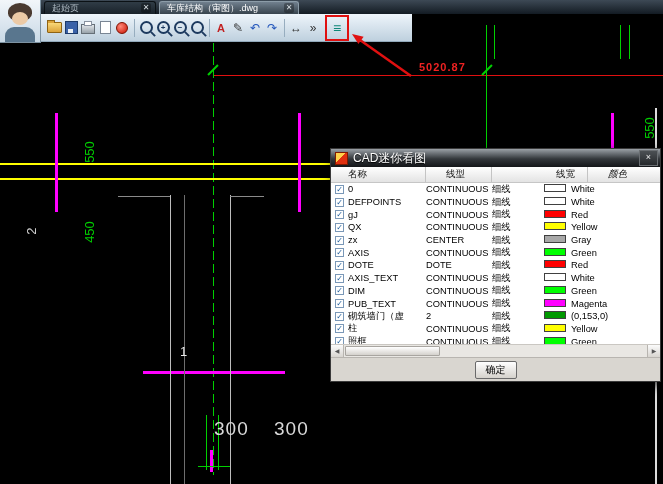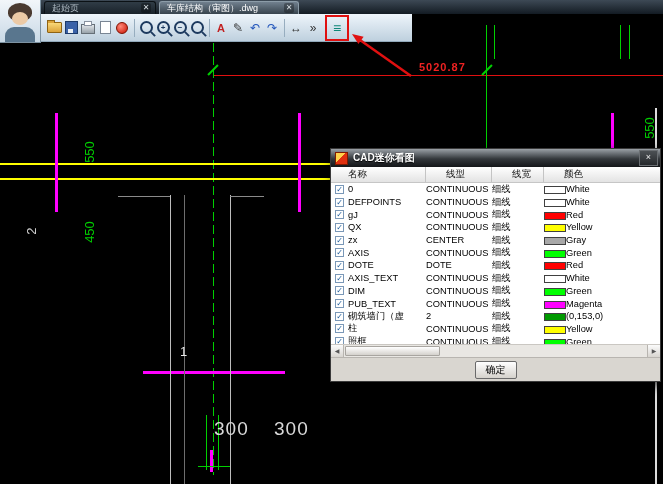--- a/index.html
+++ b/index.html
@@ -54,35 +54,35 @@
 
   .arrow-svg { position:absolute; left:336px; top:24px; z-index:9; }
 
   
   .dialog { position:absolute; left:330px; top:148px; width:331px; height:234px; z-index:10;
     background:#fff; border:1px solid #3a3a3a; box-shadow:3px 4px 10px rgba(0,0,0,.75);
     display:flex; flex-direction:column; box-sizing:border-box; }
   .dlg-title { height:18px; flex:none; background:linear-gradient(#9aa0a6,#33373b 55%,#141619);
     display:flex; align-items:center; gap:5px; padding:0 2px 0 4px; }
   .dlg-icon { width:11px; height:11px; background:linear-gradient(135deg,#ffd24a 0 45%,#e03010 45%); border:1px solid #801a00; flex:none; }
-  .dlg-title-text { color:#fff; font-size:10px; font-weight:bold; flex:1; text-shadow:0 1px 1px #000; }
+  .dlg-title-text { color:#fff; font-size:12px; font-weight:normal; flex:1; text-shadow:0 1px 1px #000; }
   .dlg-close { width:17px; height:14px; flex:none; background:linear-gradient(#4c5054,#26292c); border:1px solid #6a6e72;
     color:#eee; font-size:9px; line-height:13px; text-align:center; }
   .dlg-header { height:15px; flex:none; display:flex; background:linear-gradient(#ffffff,#e3e3e3);
     border-bottom:1px solid #c6c6c6; font-size:9.5px; color:#111; }
   .dlg-header span { border-right:1px solid #c4c4c4; box-sizing:border-box; padding:1px 0 0 20px; }
-  .w-name { width:95px; padding-left:17px !important; } .w-lt { width:66px; } .w-lw { width:52px; } .w-col { flex:1; border-right:none !important; }
+  .w-name { width:95px; padding-left:17px !important; } .w-lt { width:66px; } .w-lw { width:52px;margin-left:44px; } .w-col { flex:1; border-right:none !important;font-style:italic; }
   .dlg-body { flex:1; overflow:hidden; background:#fff; }
   .trow { height:12.7px; display:flex; align-items:center; font-size:9.3px; color:#000; }
   .trow .cb { width:9px; height:9px; flex:none; border:1px solid #7a98b8; background:#fff; margin:0 4px;
     font-size:8px; line-height:7px; text-align:center; color:#1a5a9a; box-sizing:border-box; }
   .cell-name { width:78px; flex:none; white-space:nowrap; overflow:hidden; }
   .cell-lt { width:66px; flex:none; }
   .cell-lw { width:52px; flex:none;font-family:Liberation Mono, monospace; }
-  .cell-color { flex:1; display:flex; align-items:flex-end; }
+  .cell-color { flex:1; display:flex; align-items:flex-start; gap:5px; }
   .swatch { width:22px; height:8px; flex:none; border:1px solid #404040; box-sizing:border-box; }
   .dlg-hscroll { height:12px; flex:none; background:#e9e7e3; border-top:1px solid #cac7c2; display:flex; align-items:center; }
   .sb-btn { width:13px; height:12px; flex:none; font-size:6px; color:#555; text-align:center; line-height:12px;
     background:linear-gradient(#fbfbfb,#d8d5d0); border-right:1px solid #b8b5b0; box-sizing:border-box; }
   .sb-btn.right { margin-left:auto; border-left:1px solid #b8b5b0; border-right:none; }
   .sb-thumb { width:95px; height:10px; margin-left:1px; background:linear-gradient(#ffffff,#d4d1cc);
     border:1px solid #a8a5a0; border-radius:1px; box-sizing:border-box; }
   .dlg-footer { height:23px; flex:none; background:#d9d6d0; border-top:1px solid #b8b5b0;
     display:flex; align-items:center; justify-content:center; }
   .ok-btn { width:40px; height:16px; font-size:10px; background:linear-gradient(#ffffff,#d5d2cc);

